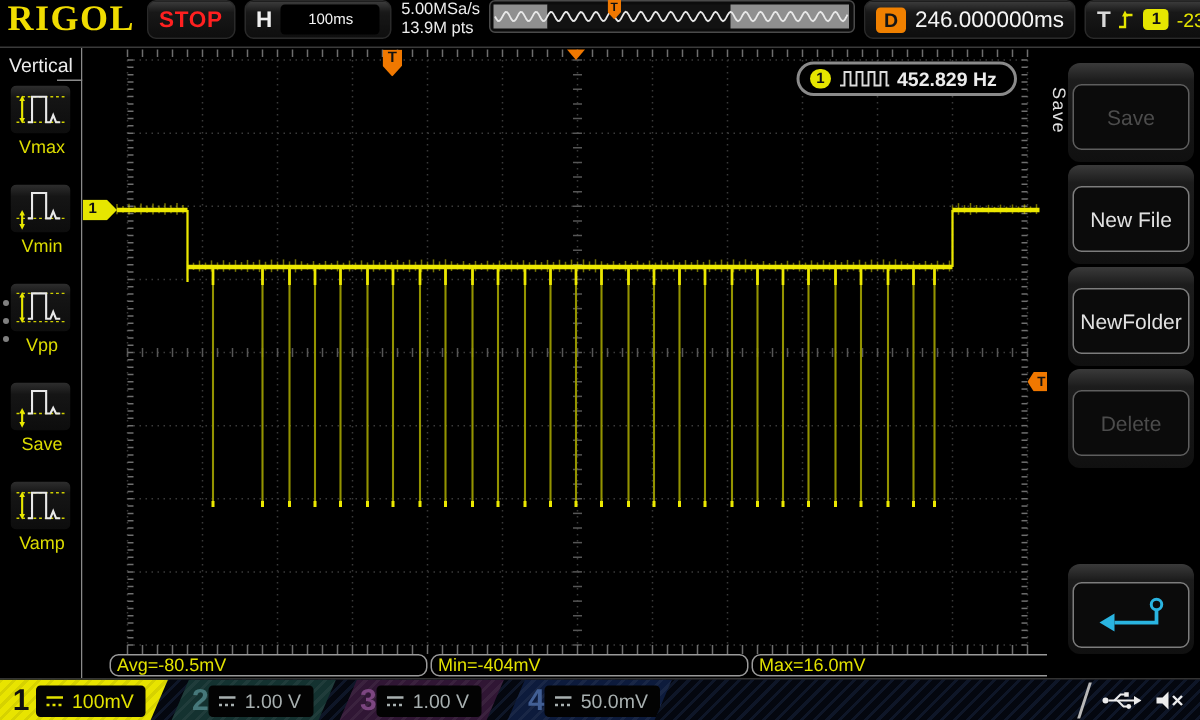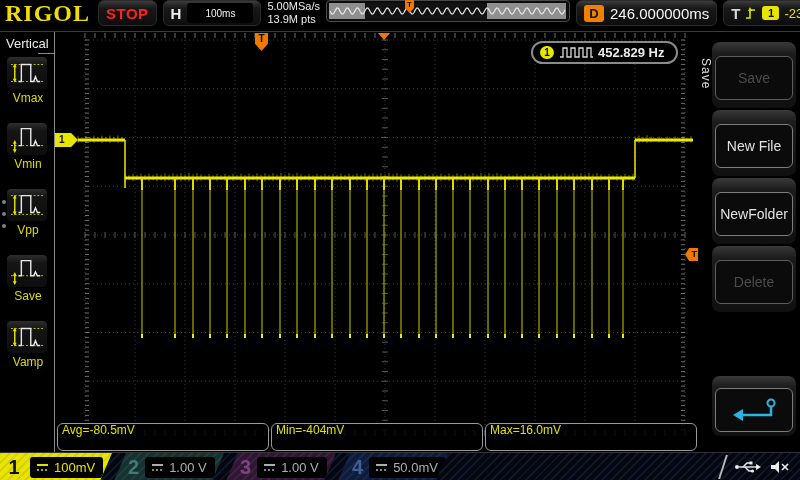--- a/index.html
+++ b/index.html
@@ -41,38 +41,38 @@
   
   .display{position:relative;width:643px;height:420px;background:#000;overflow:hidden;}
   #scope-svg{position:absolute;left:0;top:0;}
   .freq-counter{position:absolute;top:9px;right:20px;width:147px;height:23px;border:2px solid #8a8a8a;border-radius:12px;background:#000;display:flex;align-items:center;gap:5px;padding:0 7px;}
   .fc-badge{background:#e6e600;color:#111;font-weight:bold;font-size:10px;width:14px;height:13px;border-radius:7px;display:flex;align-items:center;justify-content:center;flex:0 0 auto;}
   .fc-value{color:#ececec;font-size:13px;white-space:nowrap;font-weight:bold;}
   .ch1-marker{position:absolute;left:0;top:101px;width:23px;height:14px;background:#e6e600;clip-path:polygon(0 0,70% 0,100% 50%,70% 100%,0 100%);color:#111;font-size:10px;font-weight:bold;line-height:14px;padding-left:4px;}
   .trig-flag{position:absolute;left:200px;top:1px;width:13px;height:18px;background:#f07800;clip-path:polygon(0 0,100% 0,100% 60%,50% 100%,0 60%);color:#111;font-size:10px;font-weight:bold;text-align:center;line-height:12px;}
   .trig-tri{position:absolute;left:323px;top:1px;width:0;height:0;border-left:6px solid transparent;border-right:6px solid transparent;border-top:7px solid #f07800;}
   .trig-level{position:absolute;left:630px;top:216px;width:13px;height:13px;background:#f07800;clip-path:polygon(32% 0,100% 0,100% 100%,32% 100%,0 50%);color:#111;font-size:9px;font-weight:bold;line-height:13px;text-align:right;padding-right:1px;}
-  .meas-row{position:absolute;left:2px;bottom:1px;width:640px;height:28px;display:flex;gap:2px;}
+  .meas-row{position:absolute;left:18px;bottom:1px;width:640px;height:15px;display:flex;gap:2px;}
   .meas-box{flex:1;border:1px solid #9a9a9a;border-radius:6px;background:rgba(0,0,0,.85);color:#e2e200;font-size:12px;line-height:13px;padding:0 0 0 4px;white-space:nowrap;overflow:hidden;}
 
   
   .right-menu{position:relative;width:102px;height:420px;background:#000;}
   .rm-tab{position:absolute;left:1px;top:26px;writing-mode:vertical-rl;color:#e0e0e0;font-size:12px;letter-spacing:1px;}
   .rm-cards{position:absolute;left:14px;top:10px;width:84px;display:flex;flex-direction:column;gap:2px;}
   .rm-card{height:66px;background:linear-gradient(180deg,#3a3a3a,#1c1c1c 18%,#101010);border-radius:8px;padding:14px 3px 6px;}
   .rm-btn{height:44px;border:1px solid #7d7d7d;border-radius:6px;background:#0b0b0b;color:#e2e2e2;font-size:14px;display:flex;align-items:center;justify-content:center;white-space:nowrap;overflow:hidden;}
   .rm-btn.disabled{color:#4c4c4c;border-color:#5e5e5e;}
   .rm-card.return{margin-top:62px;height:60px;padding-top:12px;}
 
   
   .bottom-bar{position:absolute;left:0;bottom:0;width:800px;height:28px;border-top:1px solid #333;display:flex;align-items:stretch;background:
       repeating-linear-gradient(135deg,rgba(60,90,150,.18) 0 2px,transparent 2px 6px),#04070f;}
   .ch{position:relative;height:28px;display:flex;align-items:center;flex:0 0 auto;}
   .ch .num{font-size:20px;font-weight:bold;line-height:26px;}
-  .ch .vbox{display:flex;align-items:center;gap:5px;background:#030303;border-radius:3px;padding:2px 8px 2px 6px;height:21px;margin-left:6px;}
+  .ch .vbox{display:flex;align-items:center;gap:5px;background:#030303;border-radius:3px;padding:2px 8px 2px 6px;height:21px;}
   .ch .vbox .val{font-size:13px;white-space:nowrap;}
   .ch1{width:112px;background:repeating-linear-gradient(135deg,rgba(0,0,0,.08) 0 2px,transparent 2px 6px),#e8e400;clip-path:polygon(0 0,100% 0,calc(100% - 12px) 100%,0 100%);padding-left:4px;}
   .ch1 .num{color:#111;width:20px;text-align:center;}
   .ch1 .vbox{color:#e2e200;}
   .chx{width:110px;clip-path:polygon(12px 0,100% 0,calc(100% - 12px) 100%,0 100%);margin-left:2px;padding-left:14px;}
   .chx .vbox{color:#a8b0b0;}
   .ch2{background:repeating-linear-gradient(135deg,rgba(255,255,255,.05) 0 2px,transparent 2px 6px),#143230;}
   .ch2 .num{color:#46787a;}
   .ch3{background:repeating-linear-gradient(135deg,rgba(255,255,255,.05) 0 2px,transparent 2px 6px),#301634;}
   .ch3 .num{color:#7c4680;}

